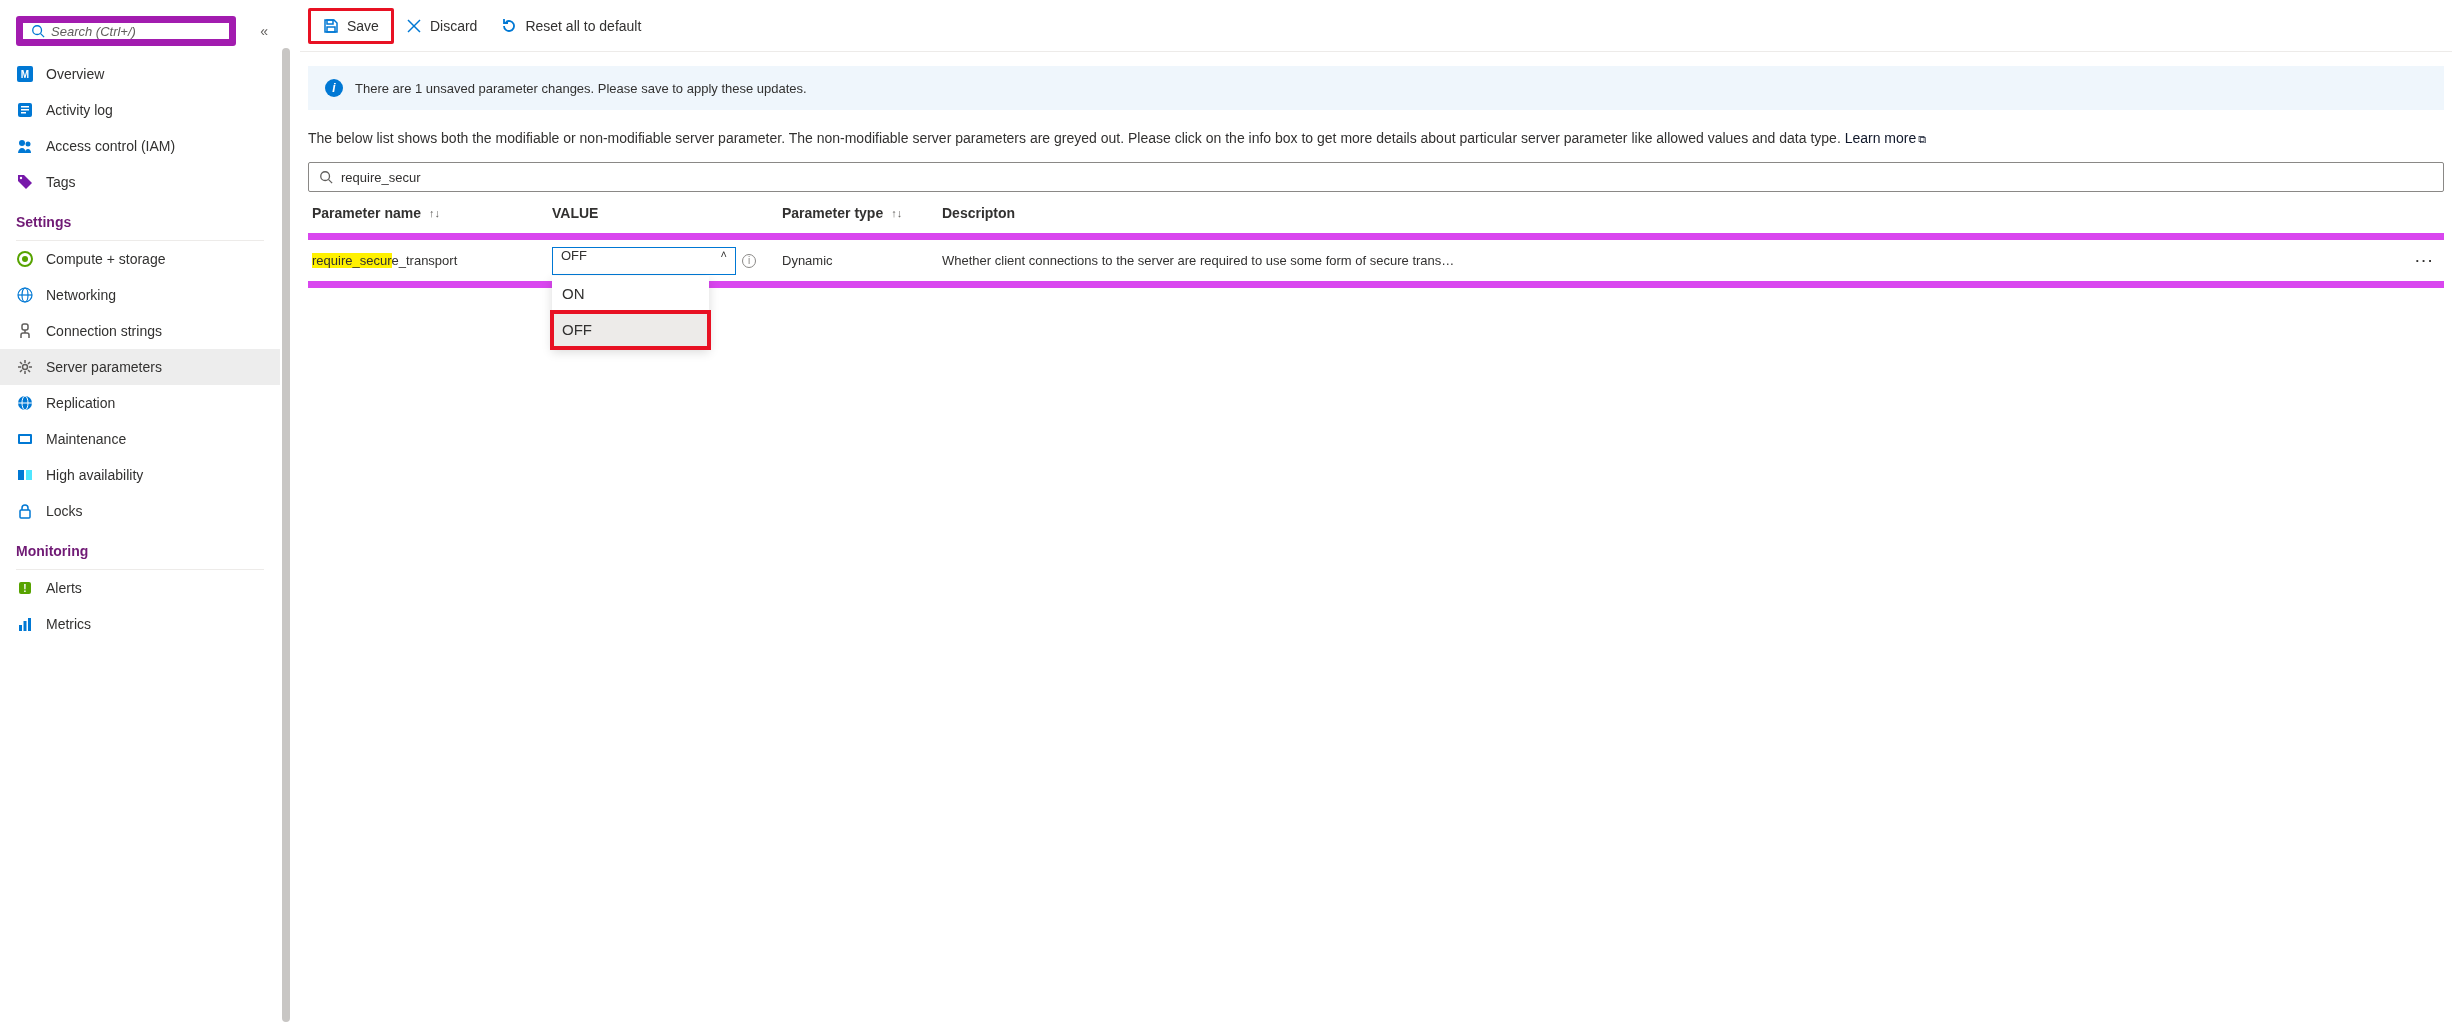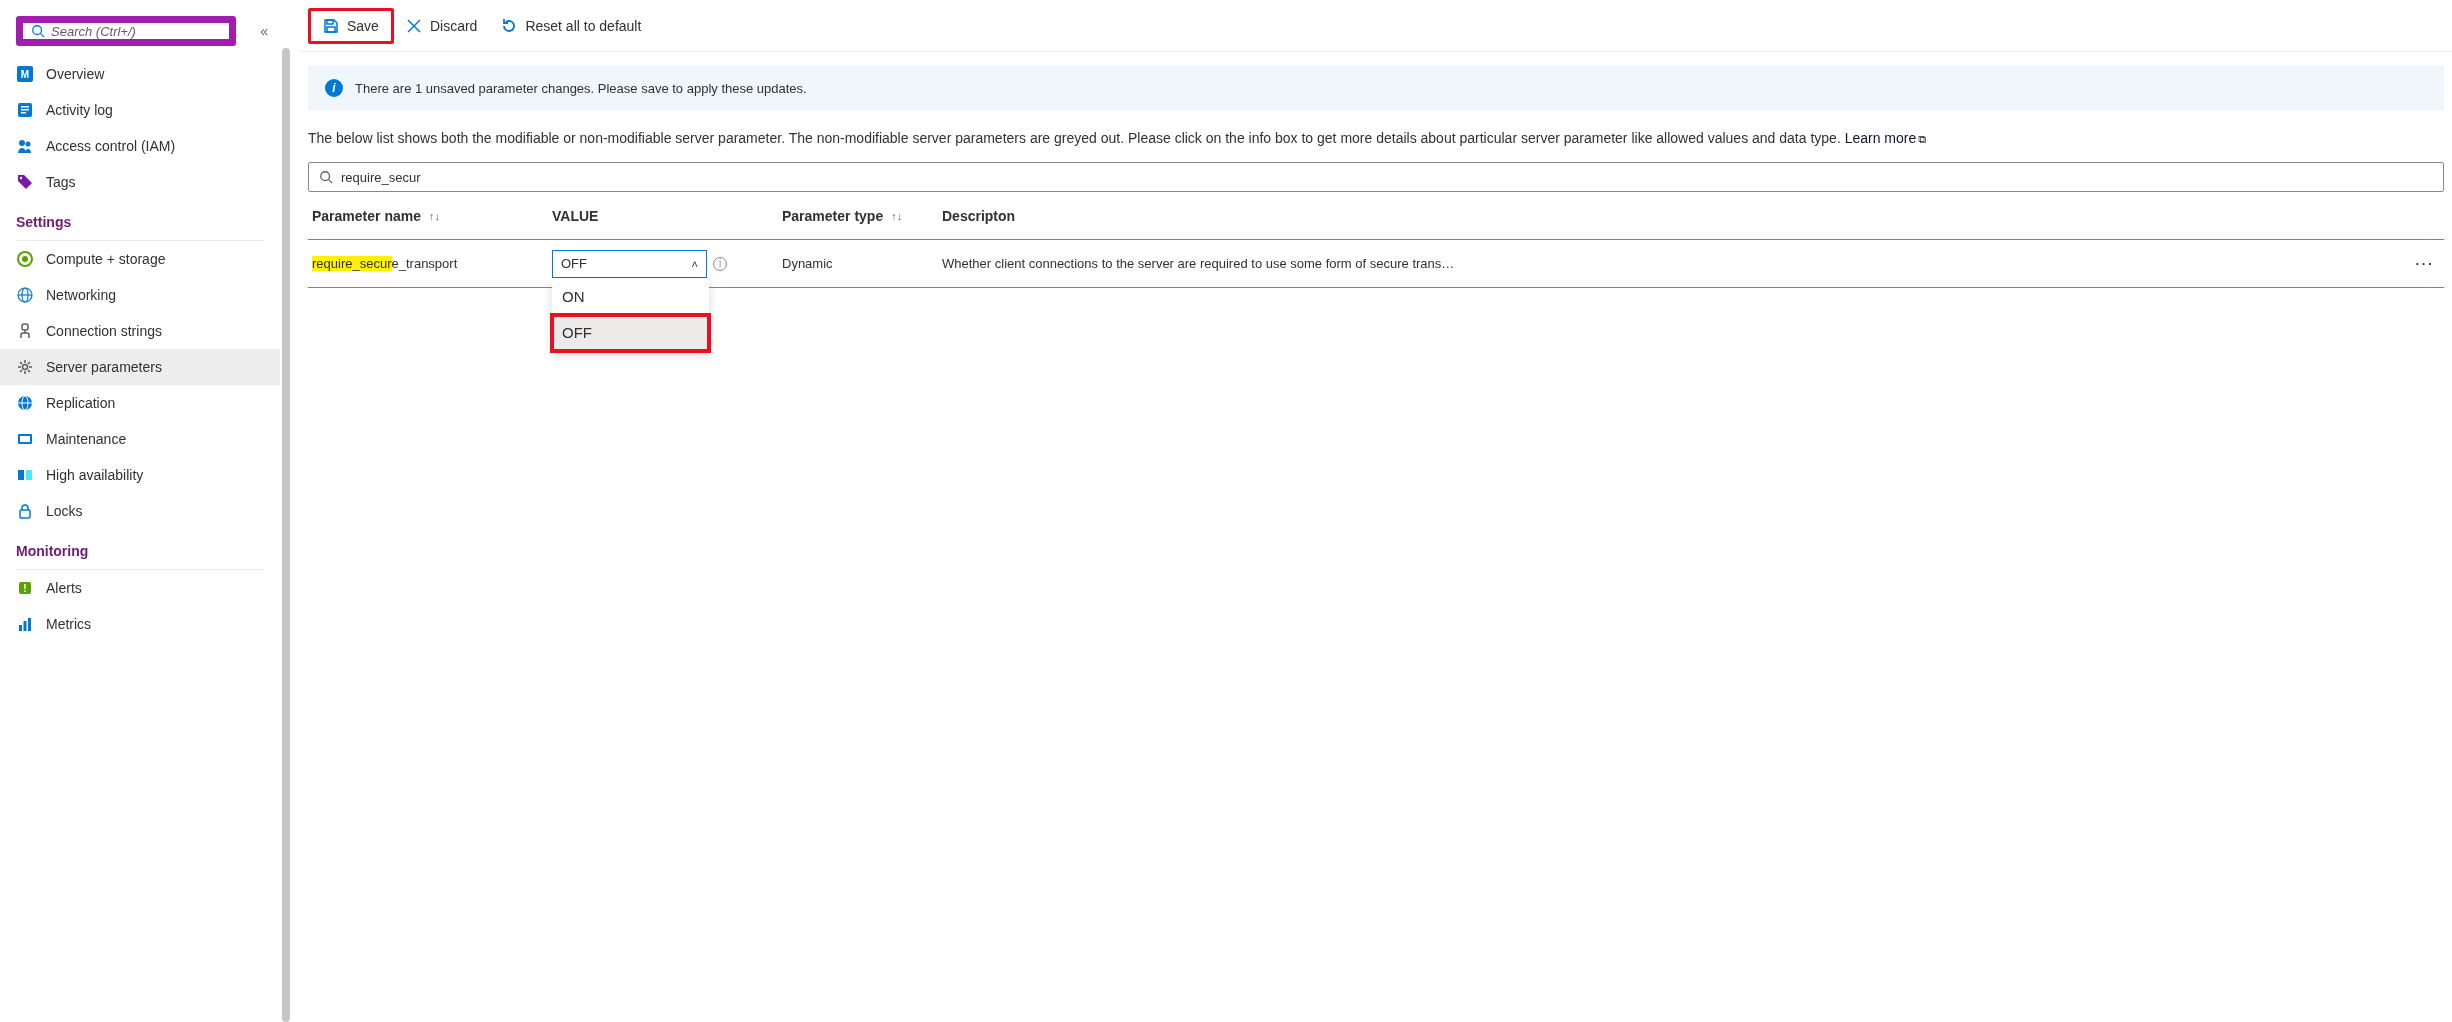--- a/index.html
+++ b/index.html
@@ -155,40 +155,40 @@
       gap: 8px;
       font-size: 13px;
       color: #323130;
     }
 
     
     .params-table { margin: 0 8px; }
     .thead, .trow {
       display: flex;
       align-items: center;
-      border-bottom: 1px solid #d946ef;
+      border-bottom: 7px solid #d946ef;
       min-height: 48px;
       padding: 0 4px;
     }
     .thead { font-weight: 600; font-size: 14px; }
     .col-name  { width: 240px; display:flex; align-items:center; gap:8px; }
     .col-value { width: 230px; }
     .col-type  { width: 160px; display:flex; align-items:center; gap:8px; }
     .col-desc  { flex: 1; white-space: nowrap; overflow: hidden; text-overflow: ellipsis; padding-right: 20px; }
     .col-more  { width: 30px; text-align: center; font-weight: bold; letter-spacing: 2px; cursor: pointer; }
     .sort-icon { color: #605e5c; font-size: 11px; }
 
     .highlight { background: #fff100; }
 
     .combo {
       position: relative;
-      display: flex; align-items: center; justify-content: space-between;
+      display: flex; justify-content: space-between;
       border: 1px solid #0078d4;
       height: 28px;
-      width: 155px;
+      width: 184px;
       padding: 0 8px;
       font-size: 13px;
       cursor: pointer;
     }
     .combo-caret { font-size: 11px; }
     .info-dot {
       margin-left: 6px;
       width: 14px; height: 14px;
       border: 1px solid #8a8886;
       border-radius: 50%;

